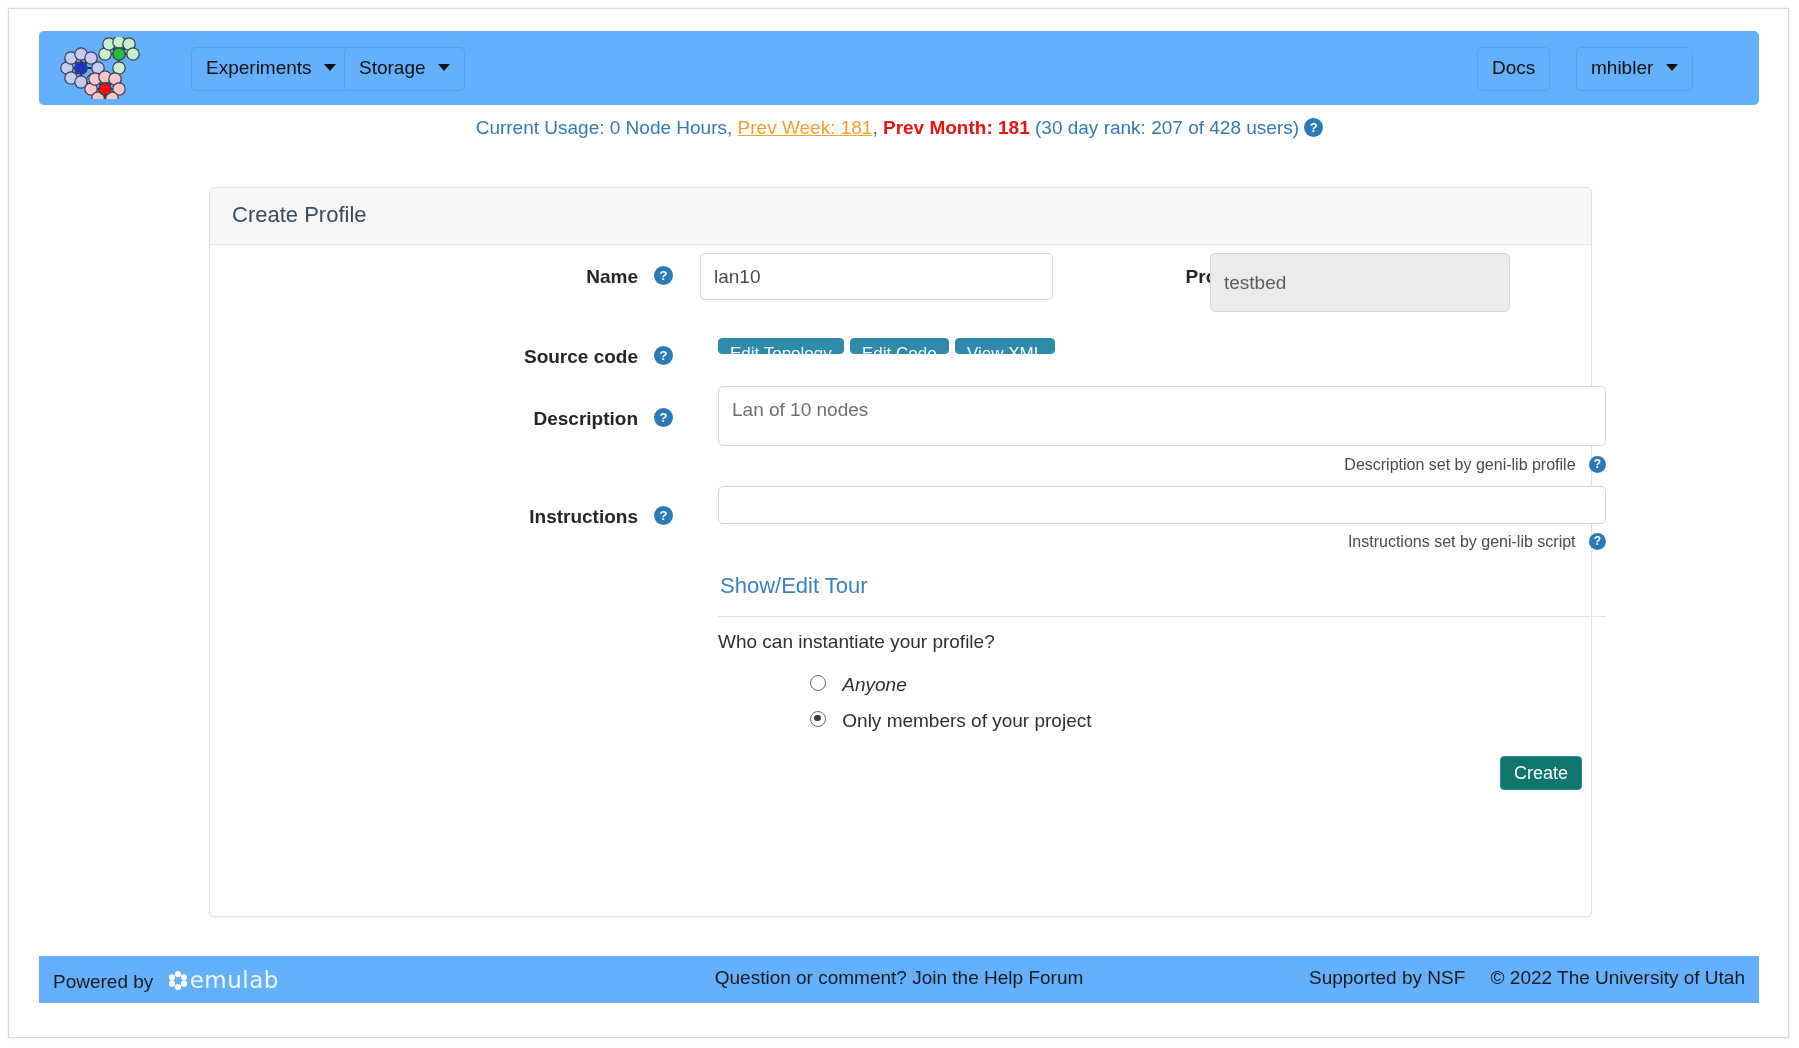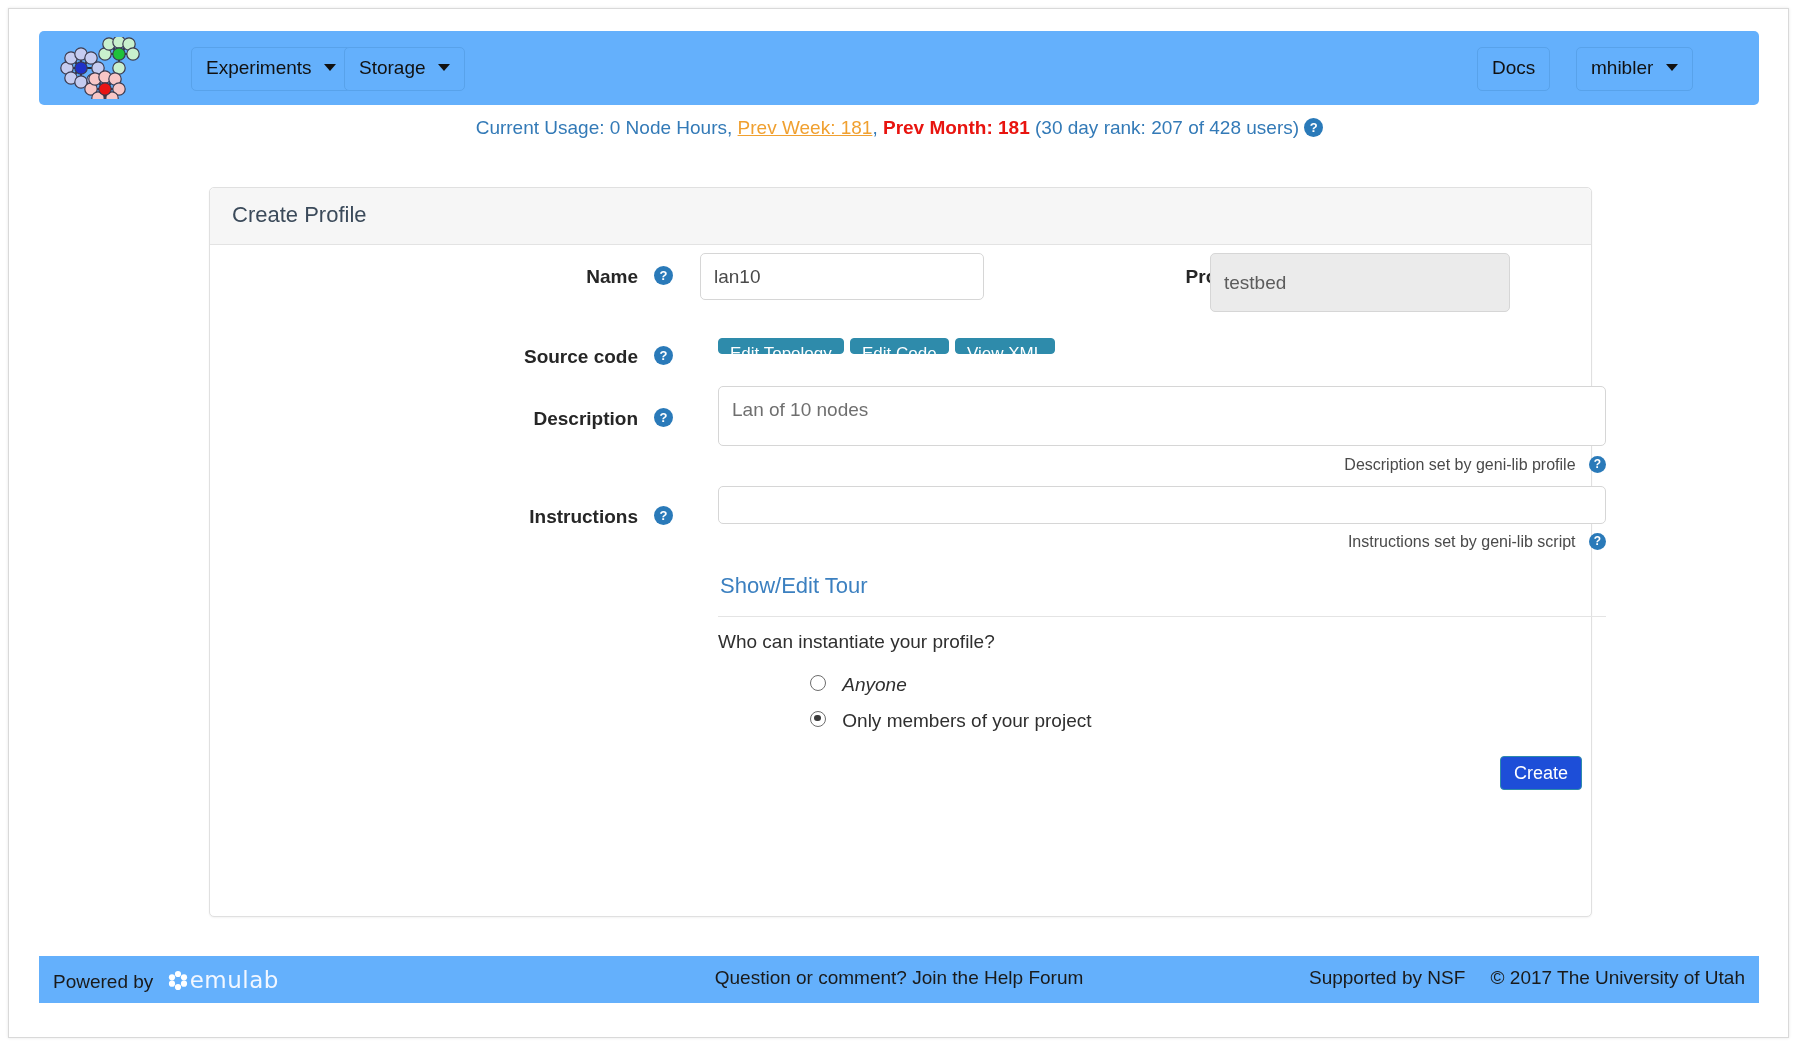--- a/index.html
+++ b/index.html
@@ -171,21 +171,21 @@
   textarea.text-input {
     padding: 11px 13px;
     resize: none;
     line-height: 1.3;
     color: #6f6f6f;
   }
 
   
   #label-name    { left: 300px; top: 78px; width: 128px; }
   #help-name     { position: absolute; left: 444px; top: 78px; }
-  #input-name    { left: 490px; top: 65px; width: 284px; height: 47px; }
+  #input-name    { left: 490px; top: 65px; width: 353px; height: 47px; }
   #label-project { left: 880px; top: 78px; width: 160px; }
   #input-project { left: 1000px; top: 65px; width: 300px; height: 59px; }
 
   
   #label-source  { left: 210px; top: 158px; width: 218px; }
   #help-source   { position: absolute; left: 444px; top: 158px; }
   .teal-btn {
     position: absolute;
     background: #2e8bab;
     border: 1px solid #2e8bab;
@@ -295,21 +295,21 @@
     background: #3b3b3b;
   }
   .radio-label { vertical-align: middle; }
   .radio-label.italic { font-style: italic; }
 
   
   #btn-create {
     position: absolute;
     left: 1290px;
     top: 568px;
-    background: #1d4ed8;
+    background: #0f766e;
     border: 1px solid #2e8bab;
     border-radius: 4px;
     color: #ffffff;
     font-size: 18px;
     font-family: "Liberation Sans", sans-serif;
     height: 34px;
     line-height: 32px;
     padding: 0 13px;
     cursor: pointer;
   }
@@ -518,17 +518,17 @@
                 <circle cx="5" cy="8.3" r="3.1"></circle>
               </g>
               <circle cx="11" cy="11.5" r="2.6" fill="#64b0fc"></circle>
             </svg></span><span>emulab</span></span>
     </div>
     <div id="footer-center">
       <span>Question or comment? Join the Help Forum</span>
     </div>
     <div id="footer-right">
       <span class="nsf">Supported by NSF</span>
-      <span>© 2017 The University of Utah</span>
+      <span>© 2022 The University of Utah</span>
     </div>
   </div>
 
 </div>
 
 </body></html>

